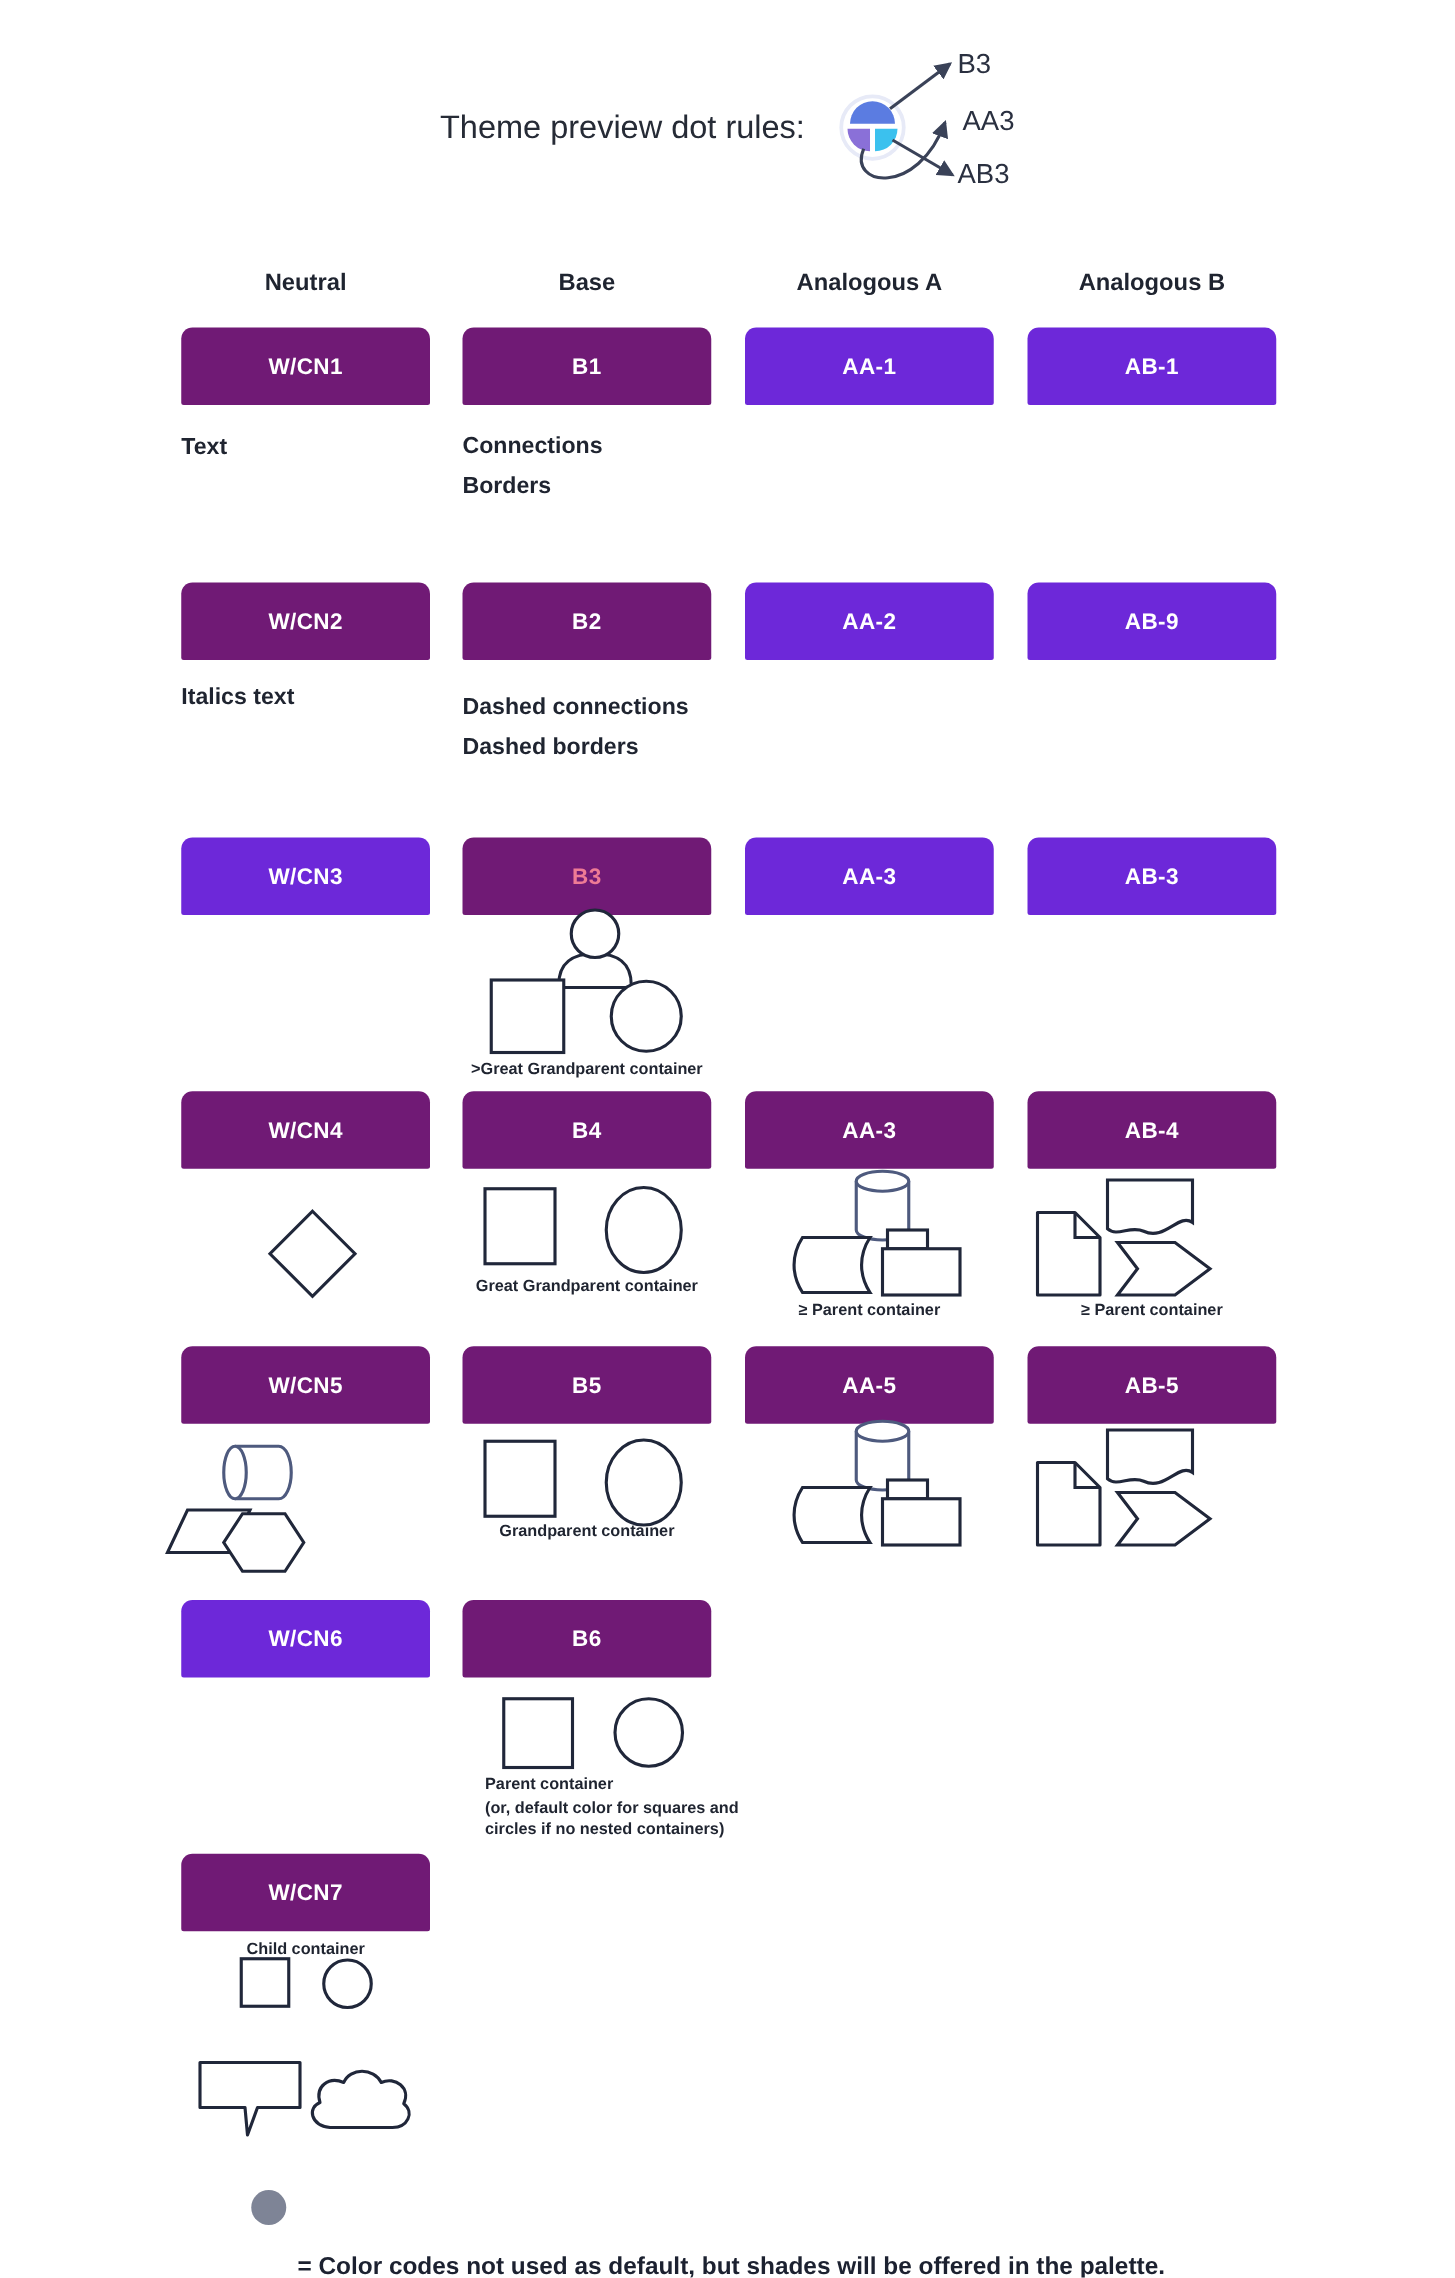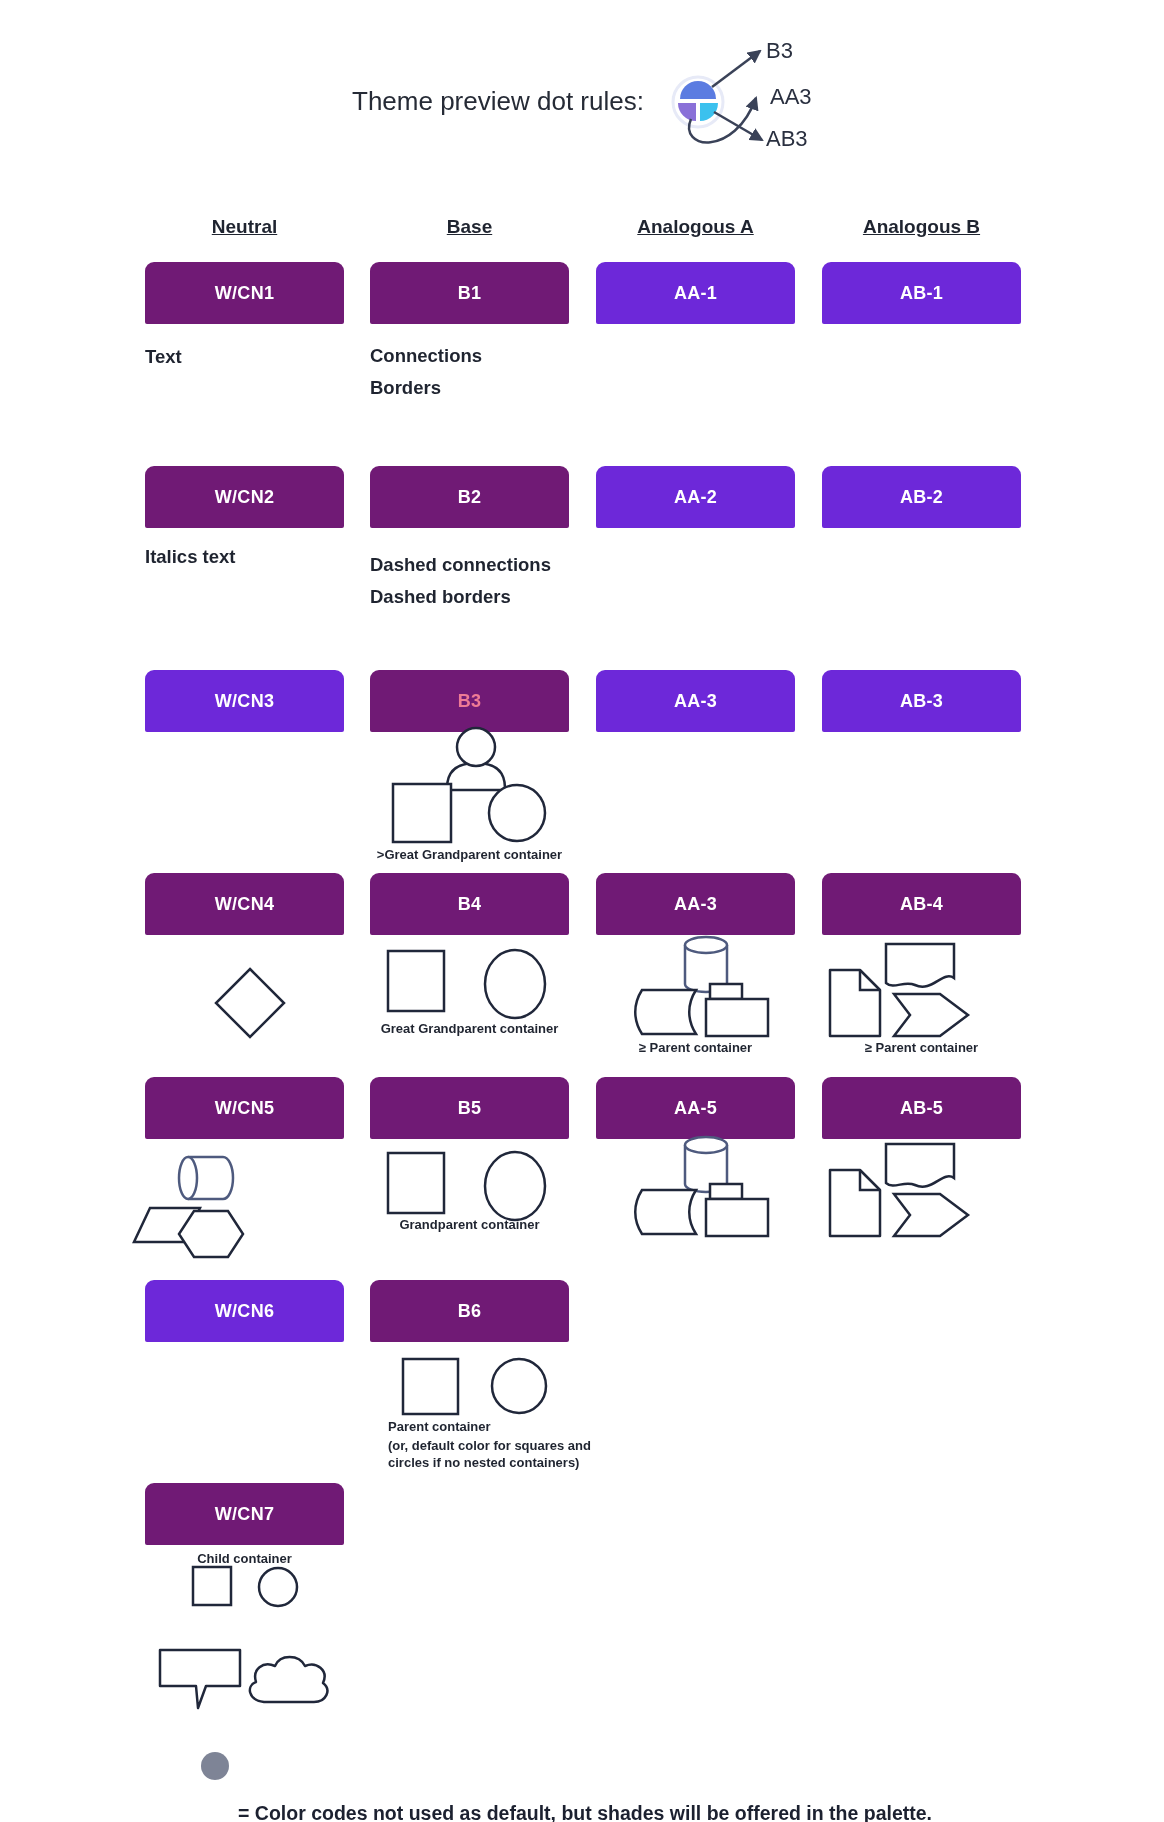--- a/index.html
+++ b/index.html
@@ -8,21 +8,21 @@
     font-family:"Liberation Sans", sans-serif;color:#20273a;overflow:hidden;
   }
   .abs{position:absolute;}
   .title{
     position:absolute;left:352px;top:86px;font-size:26px;font-weight:500;
     color:#262b36;white-space:nowrap;
   }
   .dot-label{position:absolute;font-size:22px;font-weight:400;color:#2a3040;white-space:nowrap;}
   .col-header{
     position:absolute;top:216px;width:199px;text-align:center;
-    font-size:19px;font-weight:700;color:#1f2430;text-decoration:underline;
+    font-size:19px;font-weight:700;color:#1f2430;
   }
   .c1{left:145px}.c2{left:370px}.c3{left:596px}.c4{left:822px}
   .r1{top:262px}.r2{top:466px}.r3{top:670px}.r4{top:873px}.r5{top:1077px}.r6{top:1280px}.r7{top:1483px}
   .swatch{
     position:absolute;width:199px;height:62px;border-radius:9px 9px 2px 2px;
     display:flex;align-items:center;justify-content:center;
     font-size:18px;font-weight:700;color:#ffffff;letter-spacing:.3px;
   }
   .swatch.dark{background:#701a75;}
   .swatch.gray{background:#6d28d9;}
@@ -82,21 +82,21 @@
 <div class="swatch dark c2 r1">B1</div>
 <div class="swatch gray c3 r1">AA-1</div>
 <div class="swatch gray c4 r1">AB-1</div>
 <div class="cap-lg c1" style="top:341px">Text</div>
 <div class="cap-lg c2" style="top:340px">Connections
 Borders</div>
 
 <div class="swatch dark c1 r2">W/CN2</div>
 <div class="swatch dark c2 r2">B2</div>
 <div class="swatch gray c3 r2">AA-2</div>
-<div class="swatch gray c4 r2">AB-2</div>
+<div class="swatch gray c4 r2">AB-9</div>
 <div class="cap-lg c1" style="top:541px">Italics text</div>
 <div class="cap-lg c2" style="top:549px">Dashed connections
 Dashed borders</div>
 
 <div class="swatch gray c1 r3">W/CN3</div>
 <div class="swatch dark pink c2 r3">B3</div>
 <div class="swatch gray c3 r3">AA-3</div>
 <div class="swatch gray c4 r3">AB-3</div>
 
 <svg class="abs" style="left:380px;top:724px" width="175" height="125" viewBox="0 0 175 125">

